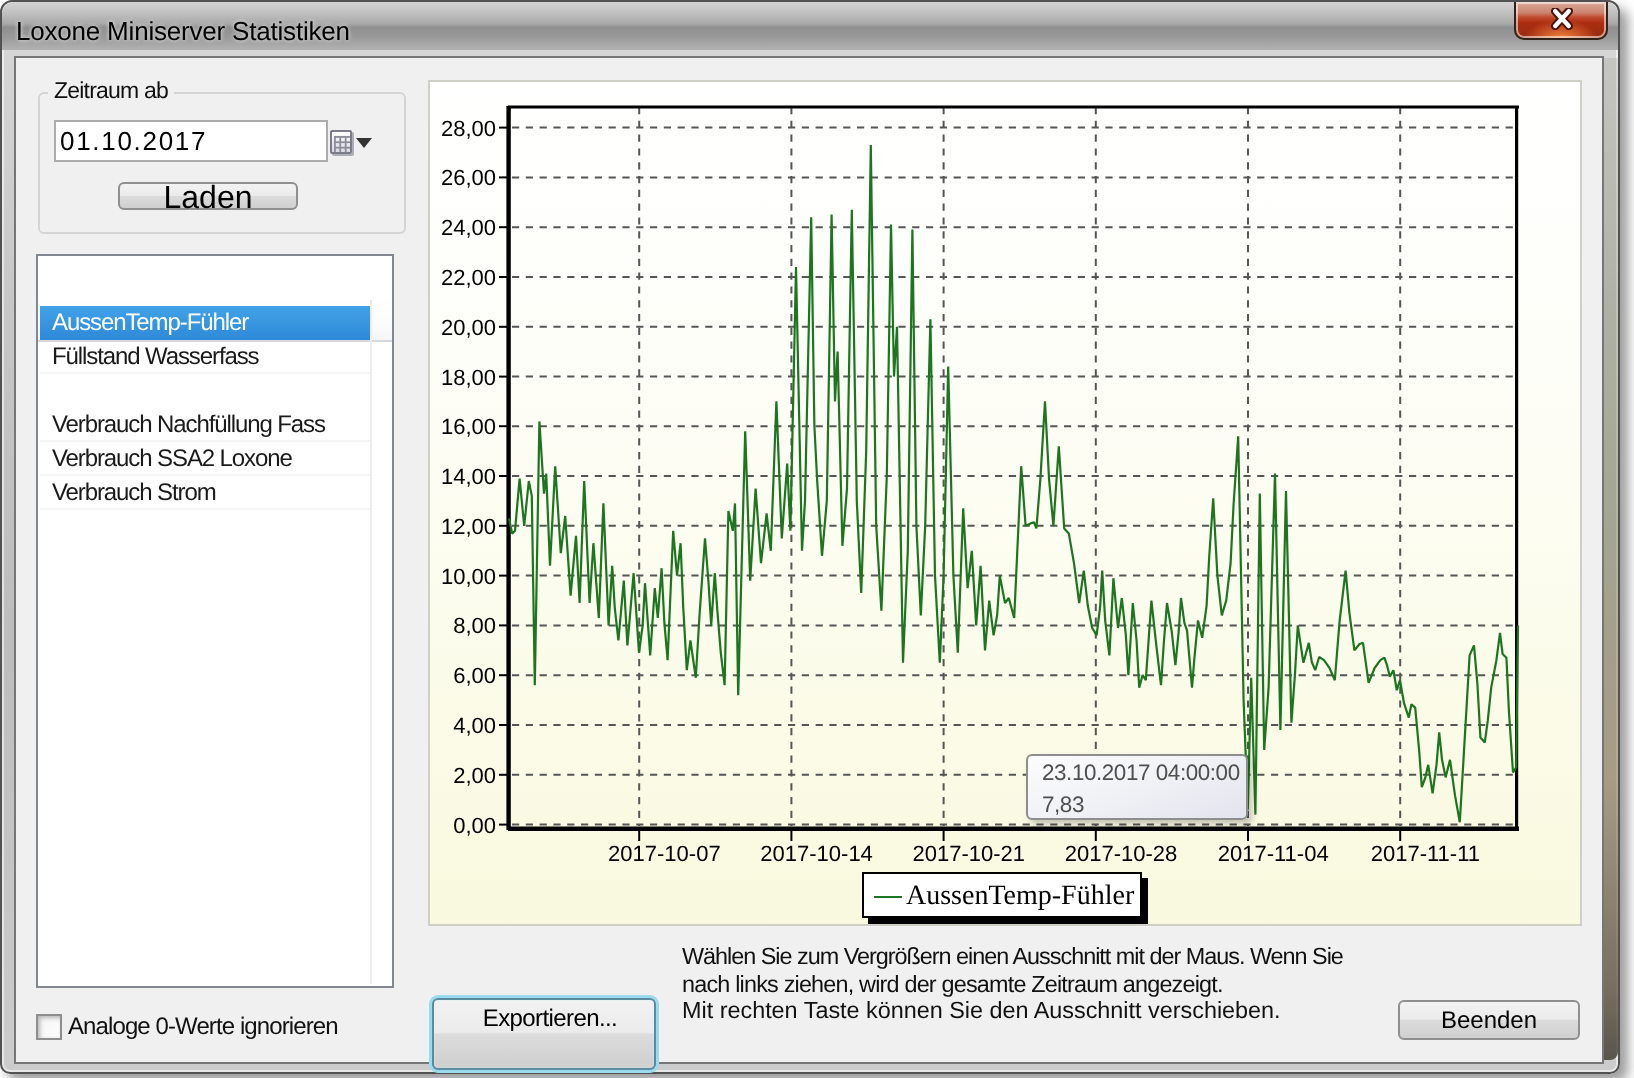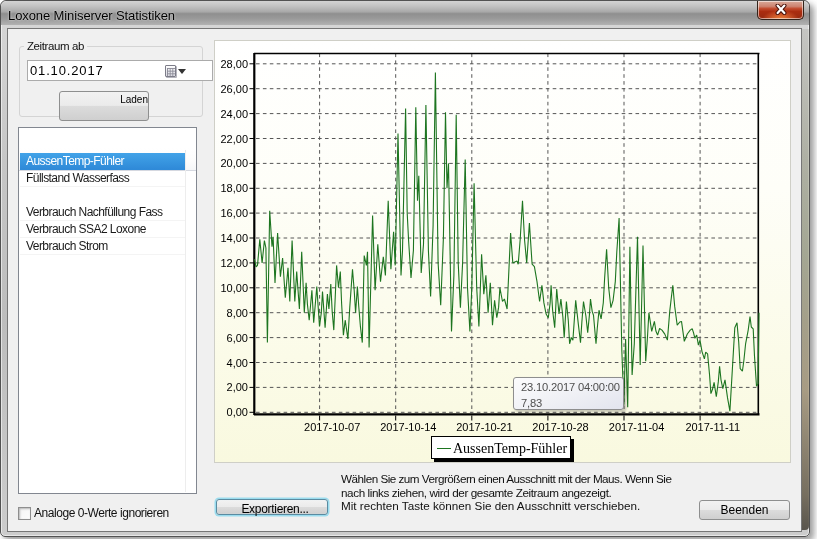--- a/index.html
+++ b/index.html
@@ -25,33 +25,33 @@
   box-shadow: inset 0 0 0 1px rgba(255,255,255,0.55);
   text-align:center;
 }
 #closebtn svg { margin-top:3px; }
 #client { position:absolute; left:7px; top:28px; width:793px; height:502px;
   background:#f0f0f0; box-shadow:0 0 0 1px #767676; }
 
 #grp { position:absolute; left:11px; top:17px; width:184px; height:71px;
   border:1px solid #d4d4d4; border-radius:3px;padding-left:11px; }
 #grp span { position:absolute; left:4px; top:-7px; background:#f0f0f0; padding:0 3px; font-size:11.5px; letter-spacing:-0.4px; color:#111; }
-#datefield { position:absolute; left:19px; top:31px; width:186px; height:21px; background:#fff;
+#datefield { position:absolute; left:19px; top:31px; width:137px; height:21px; background:#fff;
   border:1px solid #ababab; font-size:13px; color:#000; line-height:19px; padding-left:2px; letter-spacing:0.85px;}
 #calicon { position:absolute; left:137px; top:4px; width:11px; height:12px; border:1px solid #7c7c88;
   background:linear-gradient(180deg,#fdfdfd,#d9d9e2); border-radius:1px; box-shadow:1px 1px 0 rgba(90,90,110,0.45);}
 #calicon i { position:absolute; left:1px; top:2px; width:8px; height:8px; display:block;
   background-image:linear-gradient(90deg,#8d8d99 1px,transparent 1px),linear-gradient(180deg,#8d8d99 1px,transparent 1px);
   background-size:2.7px 2.7px; }
 #calarrow { position:absolute; left:150px; top:8px; width:0; height:0;
   border-left:4px solid transparent; border-right:4px solid transparent; border-top:5px solid #333; }
 .btn { position:absolute; text-align:center; color:#000;
   background:linear-gradient(180deg,#f2f2f2 0%,#ebebeb 48%,#dcdcdc 50%,#cfcfcf 100%);
   border:1px solid #8e8f8f; border-radius:3px; font-size:12px; }
-#btnladen { left:51px; top:62px; width:90px; height:30px; line-height:16px; font-size:10px;text-align:right;}
+#btnladen { left:51px; top:62px; width:90px; height:14px; line-height:16px; font-size:16px;}
 
 #list { position:absolute; left:10px; top:98px; width:179px; height:367px; background:#fff; border:1px solid #828790; }
 #listhdr { position:absolute; left:0; top:0; width:100%; height:23px; background:linear-gradient(180deg,#ffffff,#fcfcfc 60%,#f5f6f8);
   border-bottom:1px solid #d5d8e0; font-size:16px; color:#1a1a1a; line-height:25px; padding-left:8px; letter-spacing:-0.35px;margin-top:20px;}
 #listhdr i { position:absolute; left:166px; top:2px; bottom:2px; width:1px; background:#e4e6ea; font-style:normal;}
 .row { position:absolute; left:1px; width:165px; height:17px; font-size:12px; color:#1a1a1a; line-height:16px; padding-left:6px; letter-spacing:-0.55px;
   border-bottom:1px solid #f4f4f4; }
 .rowsel { background:linear-gradient(180deg,#42a3e8 0%,#2f8ad8 100%); color:#fff; border-bottom:1px solid #2f8ad8; }
 #colline { position:absolute; left:166px; top:24px; bottom:1px; width:1px; background:#ededed; }
 
@@ -60,21 +60,21 @@
   box-shadow:0 0 0 1px #cfcfc7; }
 #legend { position:absolute; left:216px; top:395px; width:140px; height:23px; background:#fff;
   border:1px solid #000; box-shadow:3px 3px 0 #000; }
 #legend b { position:absolute; left:5px; top:11px; width:14px; height:1px; background:#1d7520; }
 #legend span { position:absolute; left:21px; top:4px; font-family:"Liberation Serif", serif; font-size:14px; font-weight:normal; color:#000; white-space:nowrap; }
 #tooltip { position:absolute; left:298px; top:296px; width:111px; height:33px;
   background:linear-gradient(160deg,#fcfcfd 0%,#eff0f5 55%,#e2e4ee 100%);
   border:1px solid #8e8e8e; border-radius:3px; box-shadow:2px 2px 3px rgba(0,0,0,0.22);
   font-size:11.2px; letter-spacing:-0.2px; color:#4f4f4f; padding:2px 0 0 7px; line-height:15.5px; white-space:nowrap;margin-top:40px;}
 
-#btnexp { left:208px; top:470px; width:112px; height:16px; line-height:18px; text-indent:6px; letter-spacing:-0.3px;
+#btnexp { left:208px; top:470px; width:112px; height:36px; line-height:18px; text-indent:6px; letter-spacing:-0.3px;
   border:1px solid #5a8ba1; box-shadow:0 0 0 1.5px #9adcee, inset 0 0 1px #d2eff8; font-size:12px;}
 #help { position:absolute; left:333px; top:443px; font-size:11.7px; line-height:13.7px; color:#111; white-space:nowrap;}
 #help .l1 {letter-spacing:-0.5px;} #help .l2 {letter-spacing:-0.4px;} #help .l3 {letter-spacing:0px;}
 #btnbeenden { left:691px; top:471px; width:91px; height:20px; line-height:18px; }
 #chk { position:absolute; left:10px; top:478px; width:13px; height:13px; background:linear-gradient(135deg,#f4f4f4,#fdfdfd); border:1px solid #8e8e8e; box-shadow:inset 1px 1px 2px rgba(130,130,130,0.55); }
 #chklbl { position:absolute; left:26px; top:477px; font-size:12px; color:#111; letter-spacing:-0.45px;}
 </style>
 </head>
 <body>
 <div id="win">

